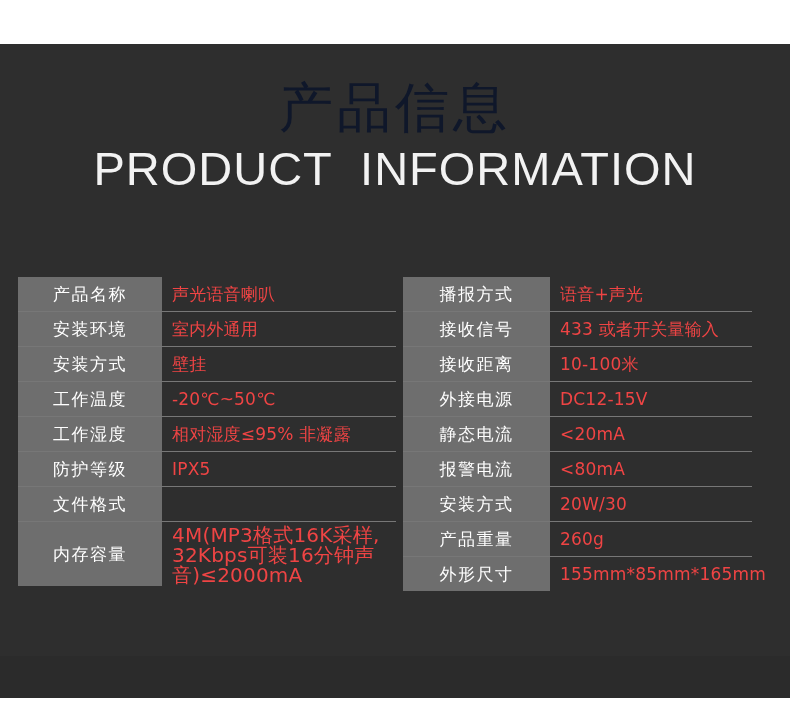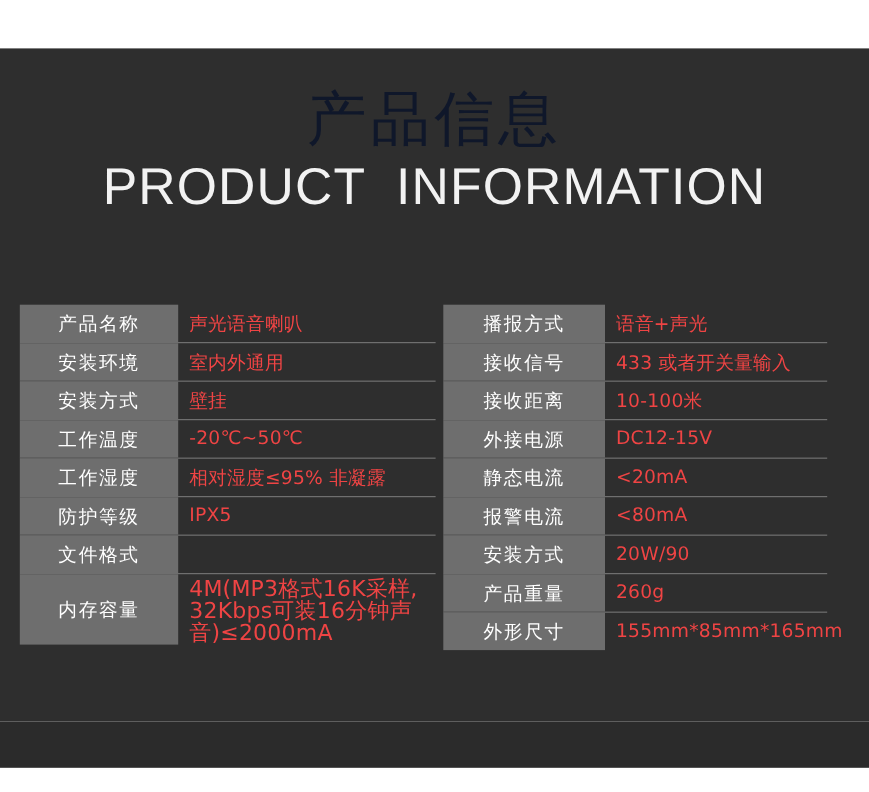--- a/index.html
+++ b/index.html
@@ -173,21 +173,21 @@
       <div class="row">
         <div class="cell-label">静态电流</div>
         <div class="cell-value">&lt;20mA</div>
       </div>
       <div class="row">
         <div class="cell-label">报警电流</div>
         <div class="cell-value">&lt;80mA</div>
       </div>
       <div class="row">
         <div class="cell-label">安装方式</div>
-        <div class="cell-value"> 20W/90</div>
+        <div class="cell-value"> 20W/30</div>
       </div>
       <div class="row">
         <div class="cell-label">产品重量</div>
         <div class="cell-value"> 260g</div>
       </div>
       <div class="row">
         <div class="cell-label">外形尺寸</div>
         <div class="cell-value">155mm*85mm*165mm</div>
       </div>
     </div>

